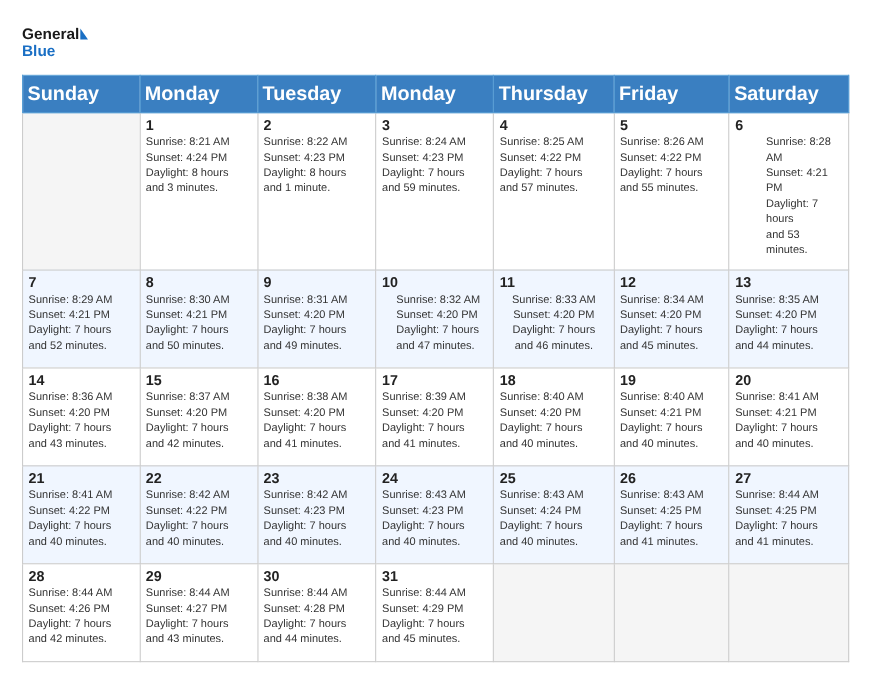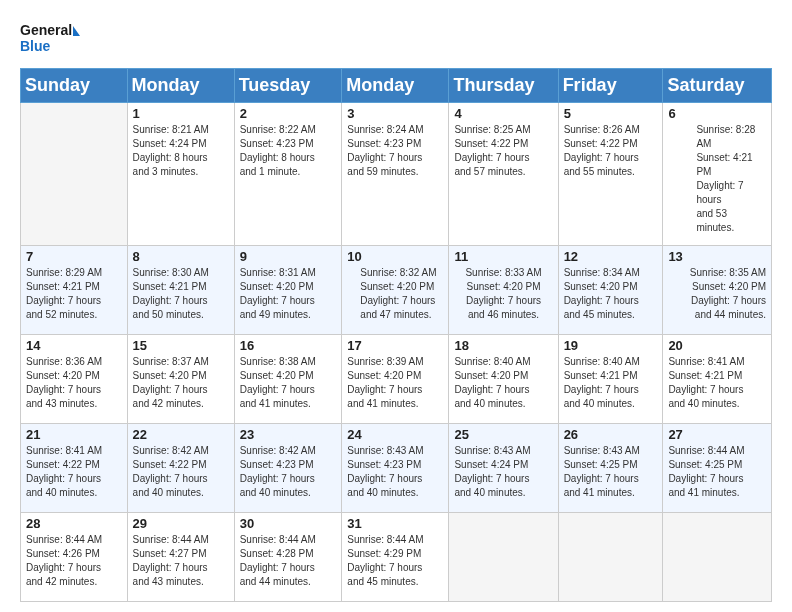--- a/index.html
+++ b/index.html
@@ -201,21 +201,21 @@
           </td>
           <td>
             <span class="day-number">12</span>
             <div class="day-info" style="white-space: pre-line;">Sunrise: 8:34 AM
 Sunset: 4:20 PM
 Daylight: 7 hours
 and 45 minutes.</div>
           </td>
           <td>
             <span class="day-number">13</span>
-            <div class="day-info" style="white-space: pre-line; text-align: right;">Sunrise: 8:35 AM
+            <div class="day-info" style="white-space: pre-line;">Sunrise: 8:35 AM
 Sunset: 4:20 PM
 Daylight: 7 hours
 and 44 minutes.</div>
           </td>
         </tr>
         <tr>
           <td>
             <span class="day-number">14</span>
             <div class="day-info" style="white-space: pre-line;">Sunrise: 8:36 AM
 Sunset: 4:20 PM

